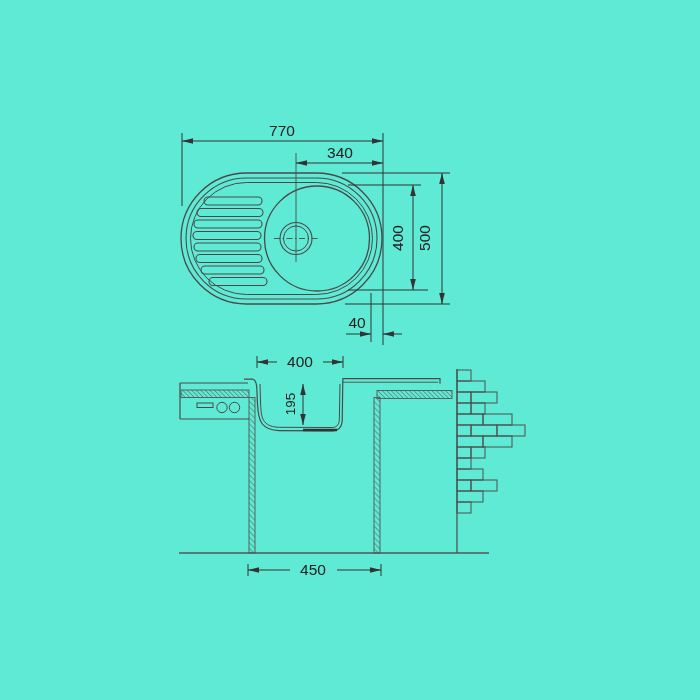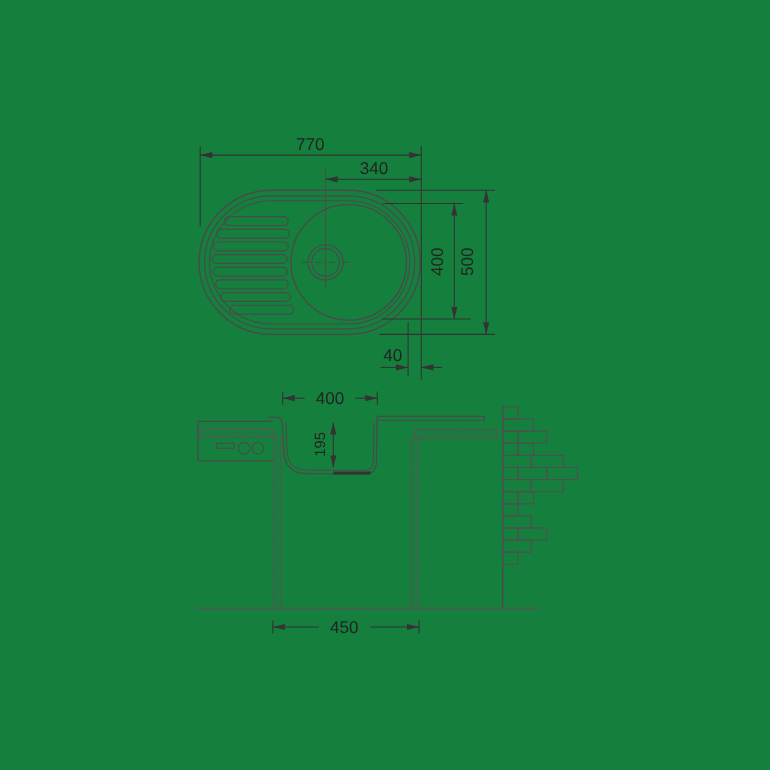--- a/index.html
+++ b/index.html
@@ -1,16 +1,16 @@
 <!DOCTYPE html>
 <html><head>
 <meta charset="utf-8">
 <style>
   html,body{margin:0;padding:0;background:#fff;}
-  .stage{position:relative;width:700px;height:700px;background:#15803d;overflow:hidden;
+  .stage{position:relative;width:700px;height:700px;background:#5eead4;overflow:hidden;
          font-family:"Liberation Sans", sans-serif;}
   svg{display:block;}
   text{font-family:"Liberation Sans", sans-serif;fill:#222;}
   .dim-txt{font-size:15.5px;}
   .dim-txt-sm{font-size:13.5px;}
   .geo{stroke:#4a4a4a;fill:none;}
   .dim{stroke:#333;fill:none;stroke-width:1;}
   .arr{fill:#333;stroke:none;}
   .hatchbox{stroke:#555;stroke-width:0.9;}
 </style>

